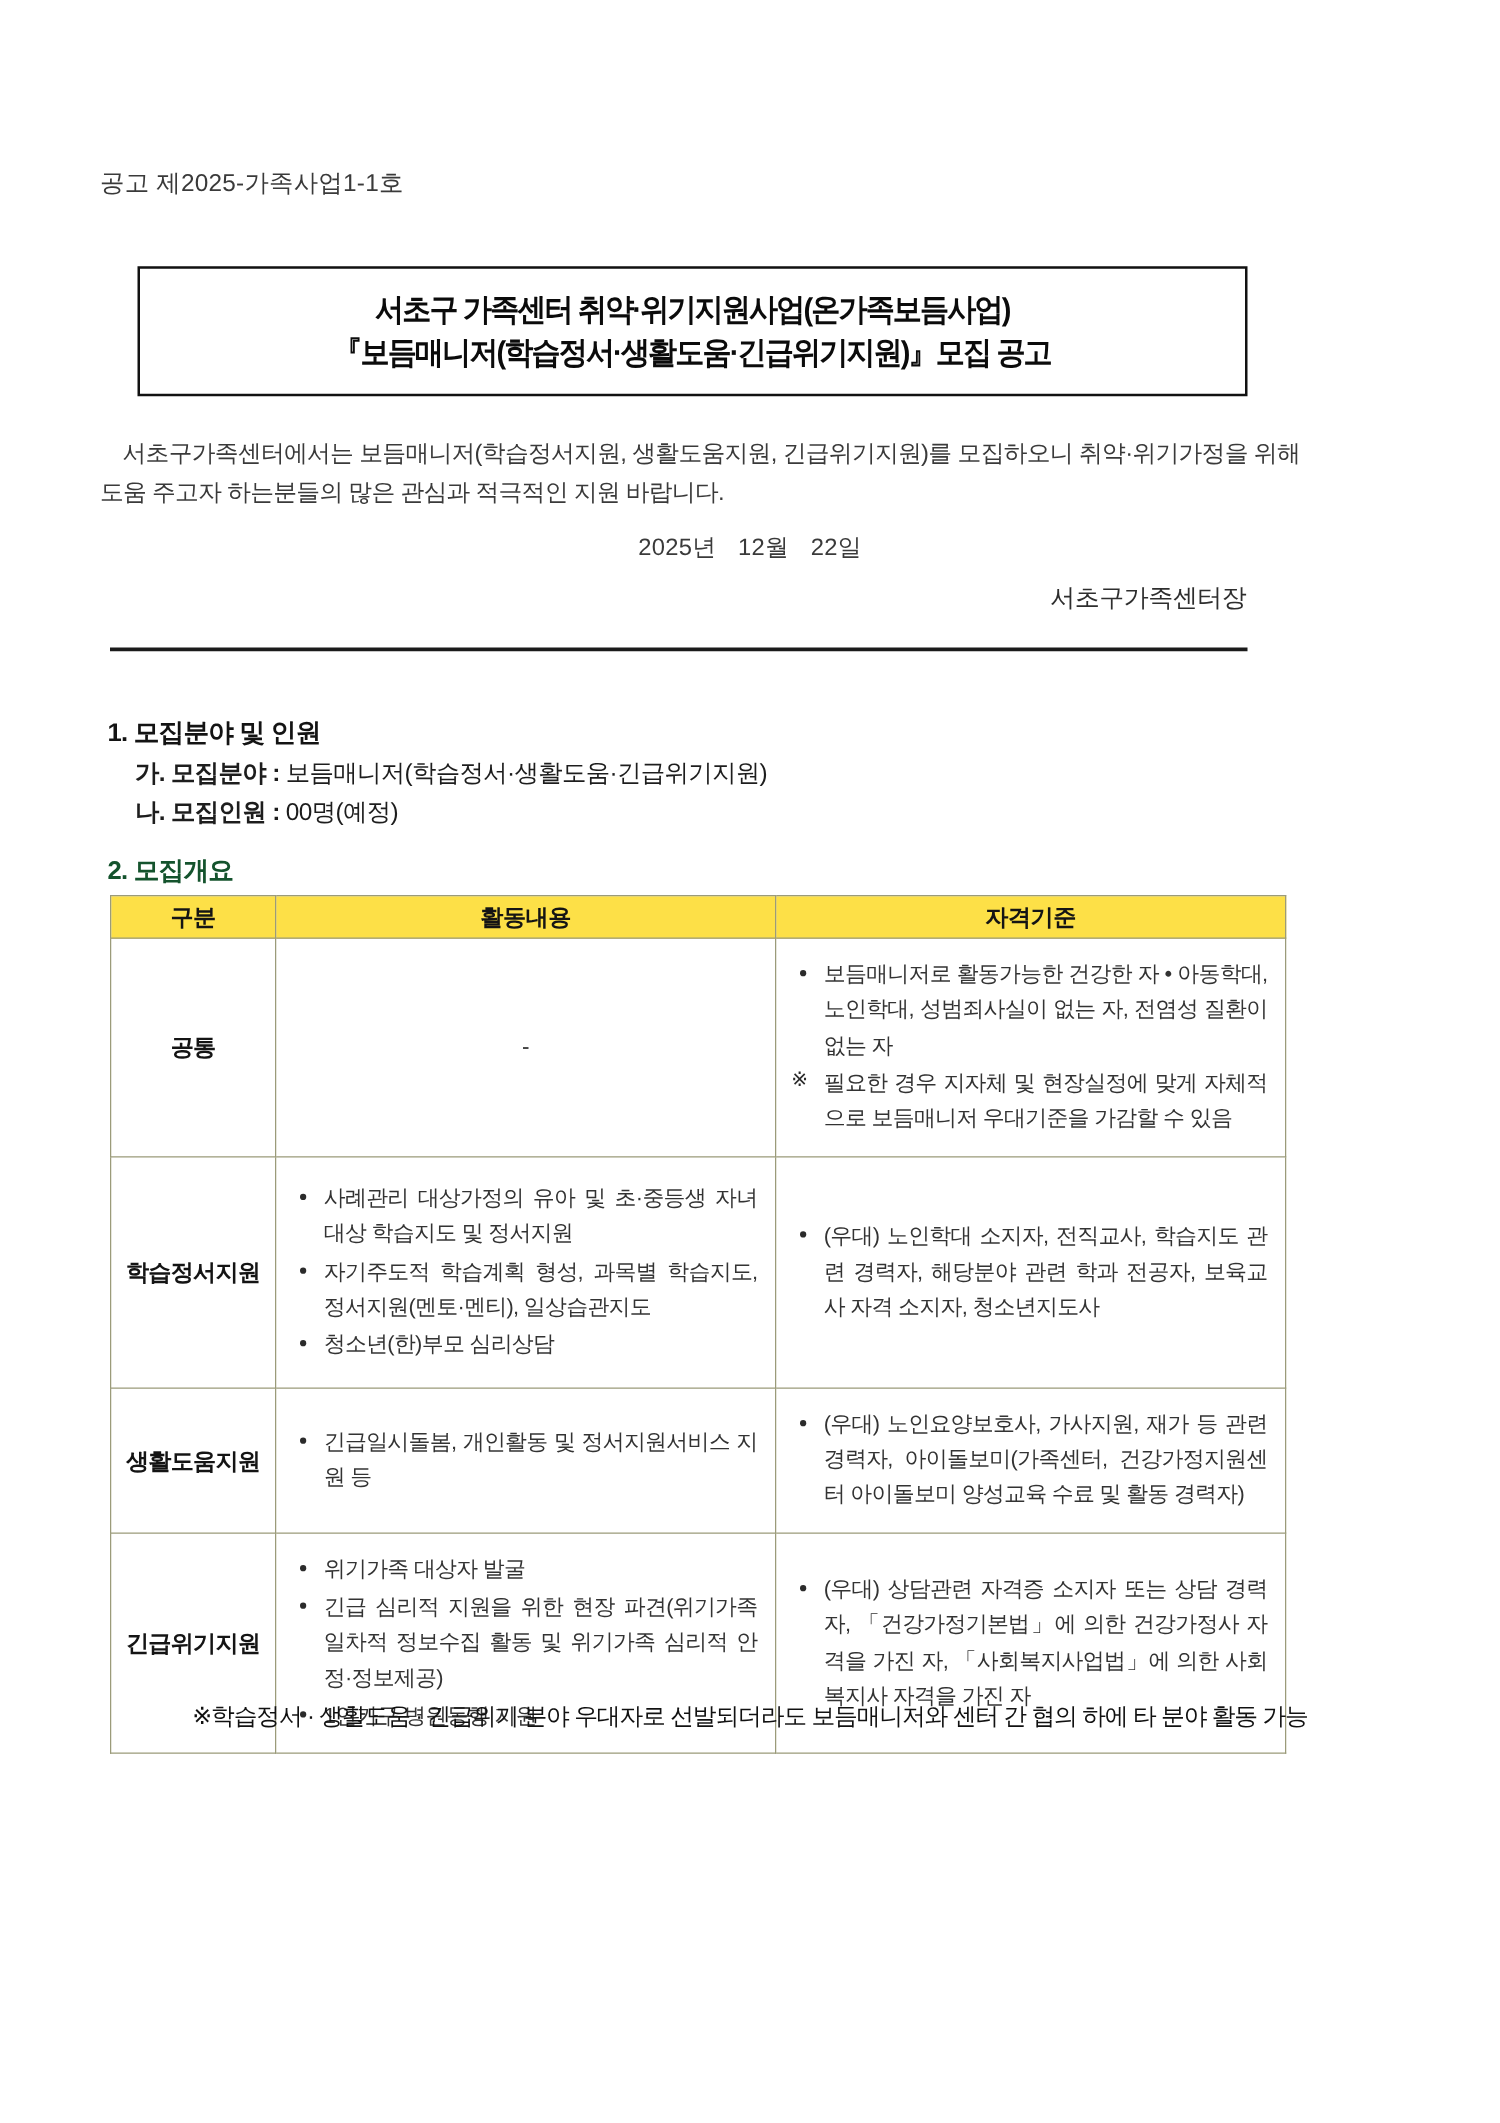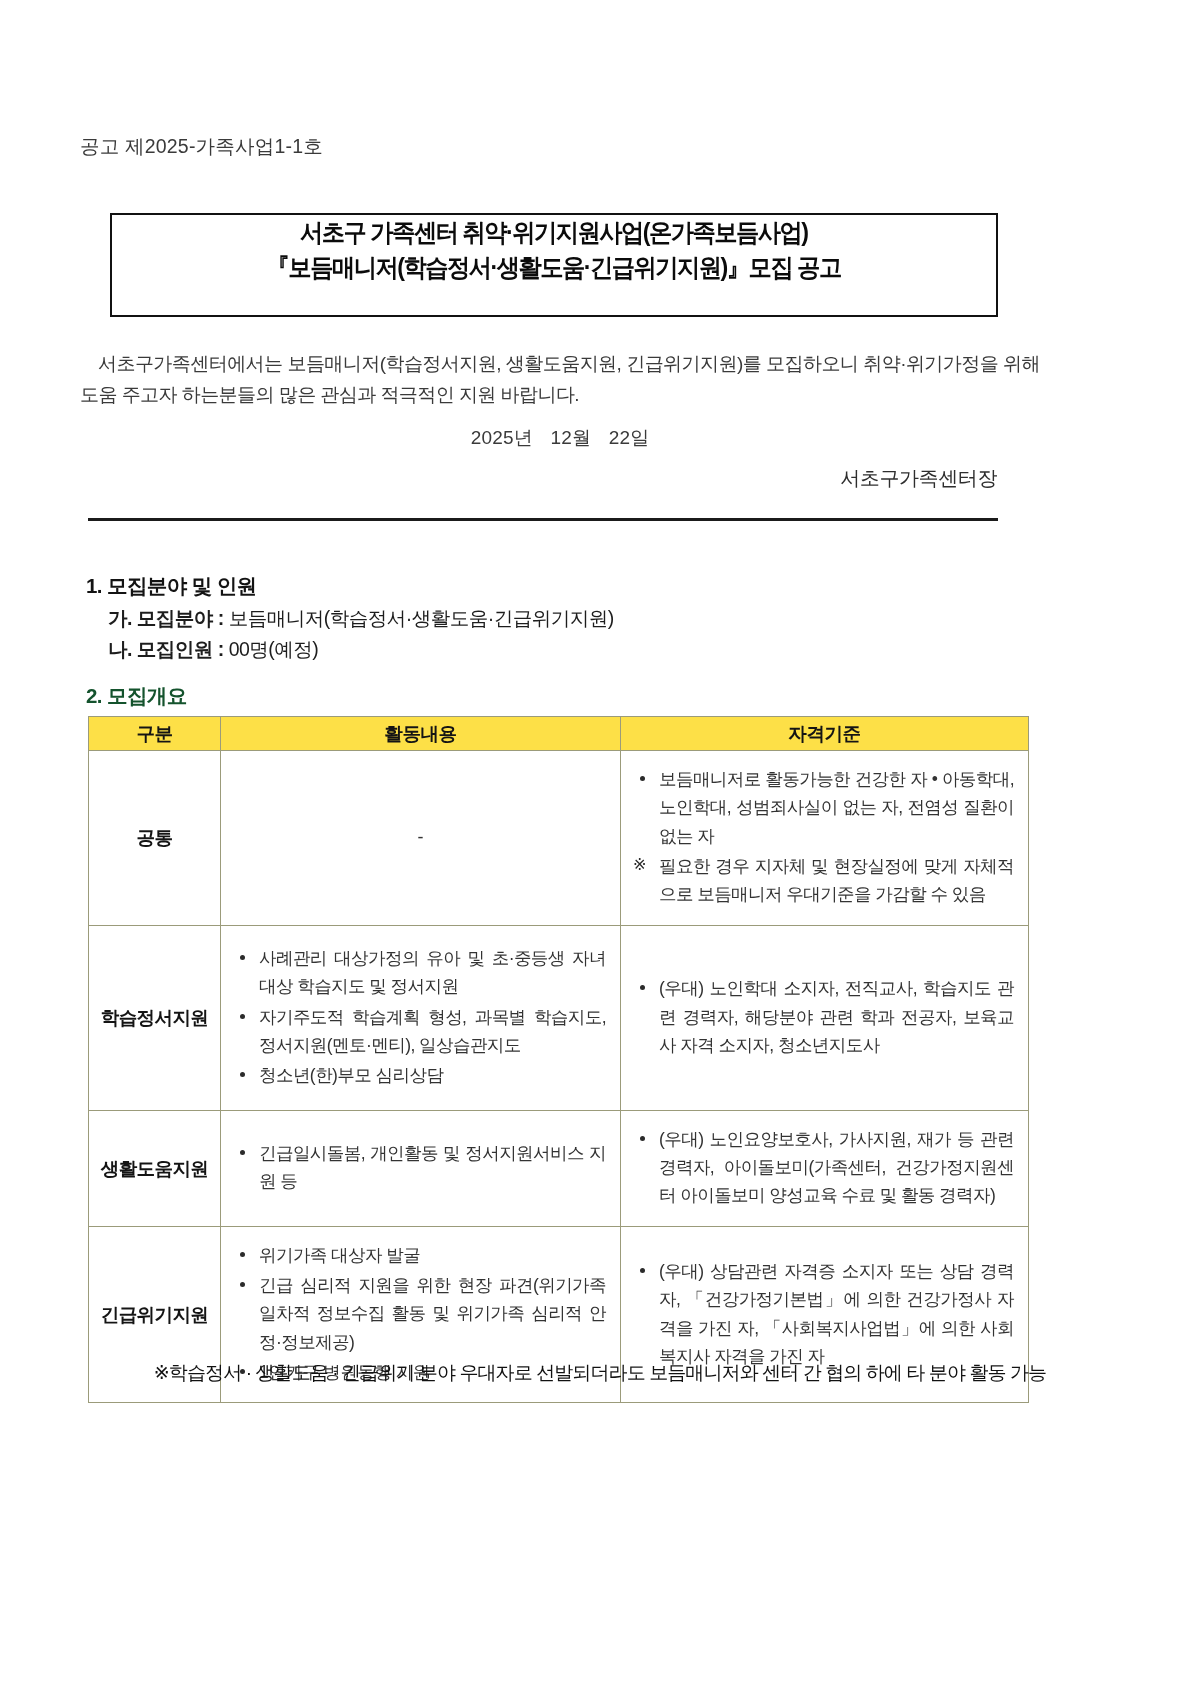--- a/index.html
+++ b/index.html
@@ -39,20 +39,21 @@
     position: absolute;
     left: 110px;
     top: 213px;
     width: 888px;
     height: 104px;
     border: 2px solid #111111;
     box-sizing: border-box;
     display: flex;
     flex-direction: column;
     align-items: center;
+    justify-content: center;
   }
   .title-line {
     font-size: 25px;
     font-weight: bold;
     color: #0b0b0b;
     letter-spacing: -1.6px;
     line-height: 1.38;
     white-space: nowrap;
     transform: scaleX(0.93);
     transform-origin: center;
@@ -75,20 +76,21 @@
   
   .date-line {
     position: absolute;
     left: 0;
     top: 425px;
     width: 1120px;
     text-align: center;
     font-size: 19px;
     letter-spacing: 0.2px;
     color: #3a3a3a;
+    padding-left: 40px;
   }
   .date-line span { margin: 0 6px; }
 
   
   .signer {
     position: absolute;
     right: 168px;
     top: 465px;
     font-size: 20px;
     letter-spacing: -0.4px;

